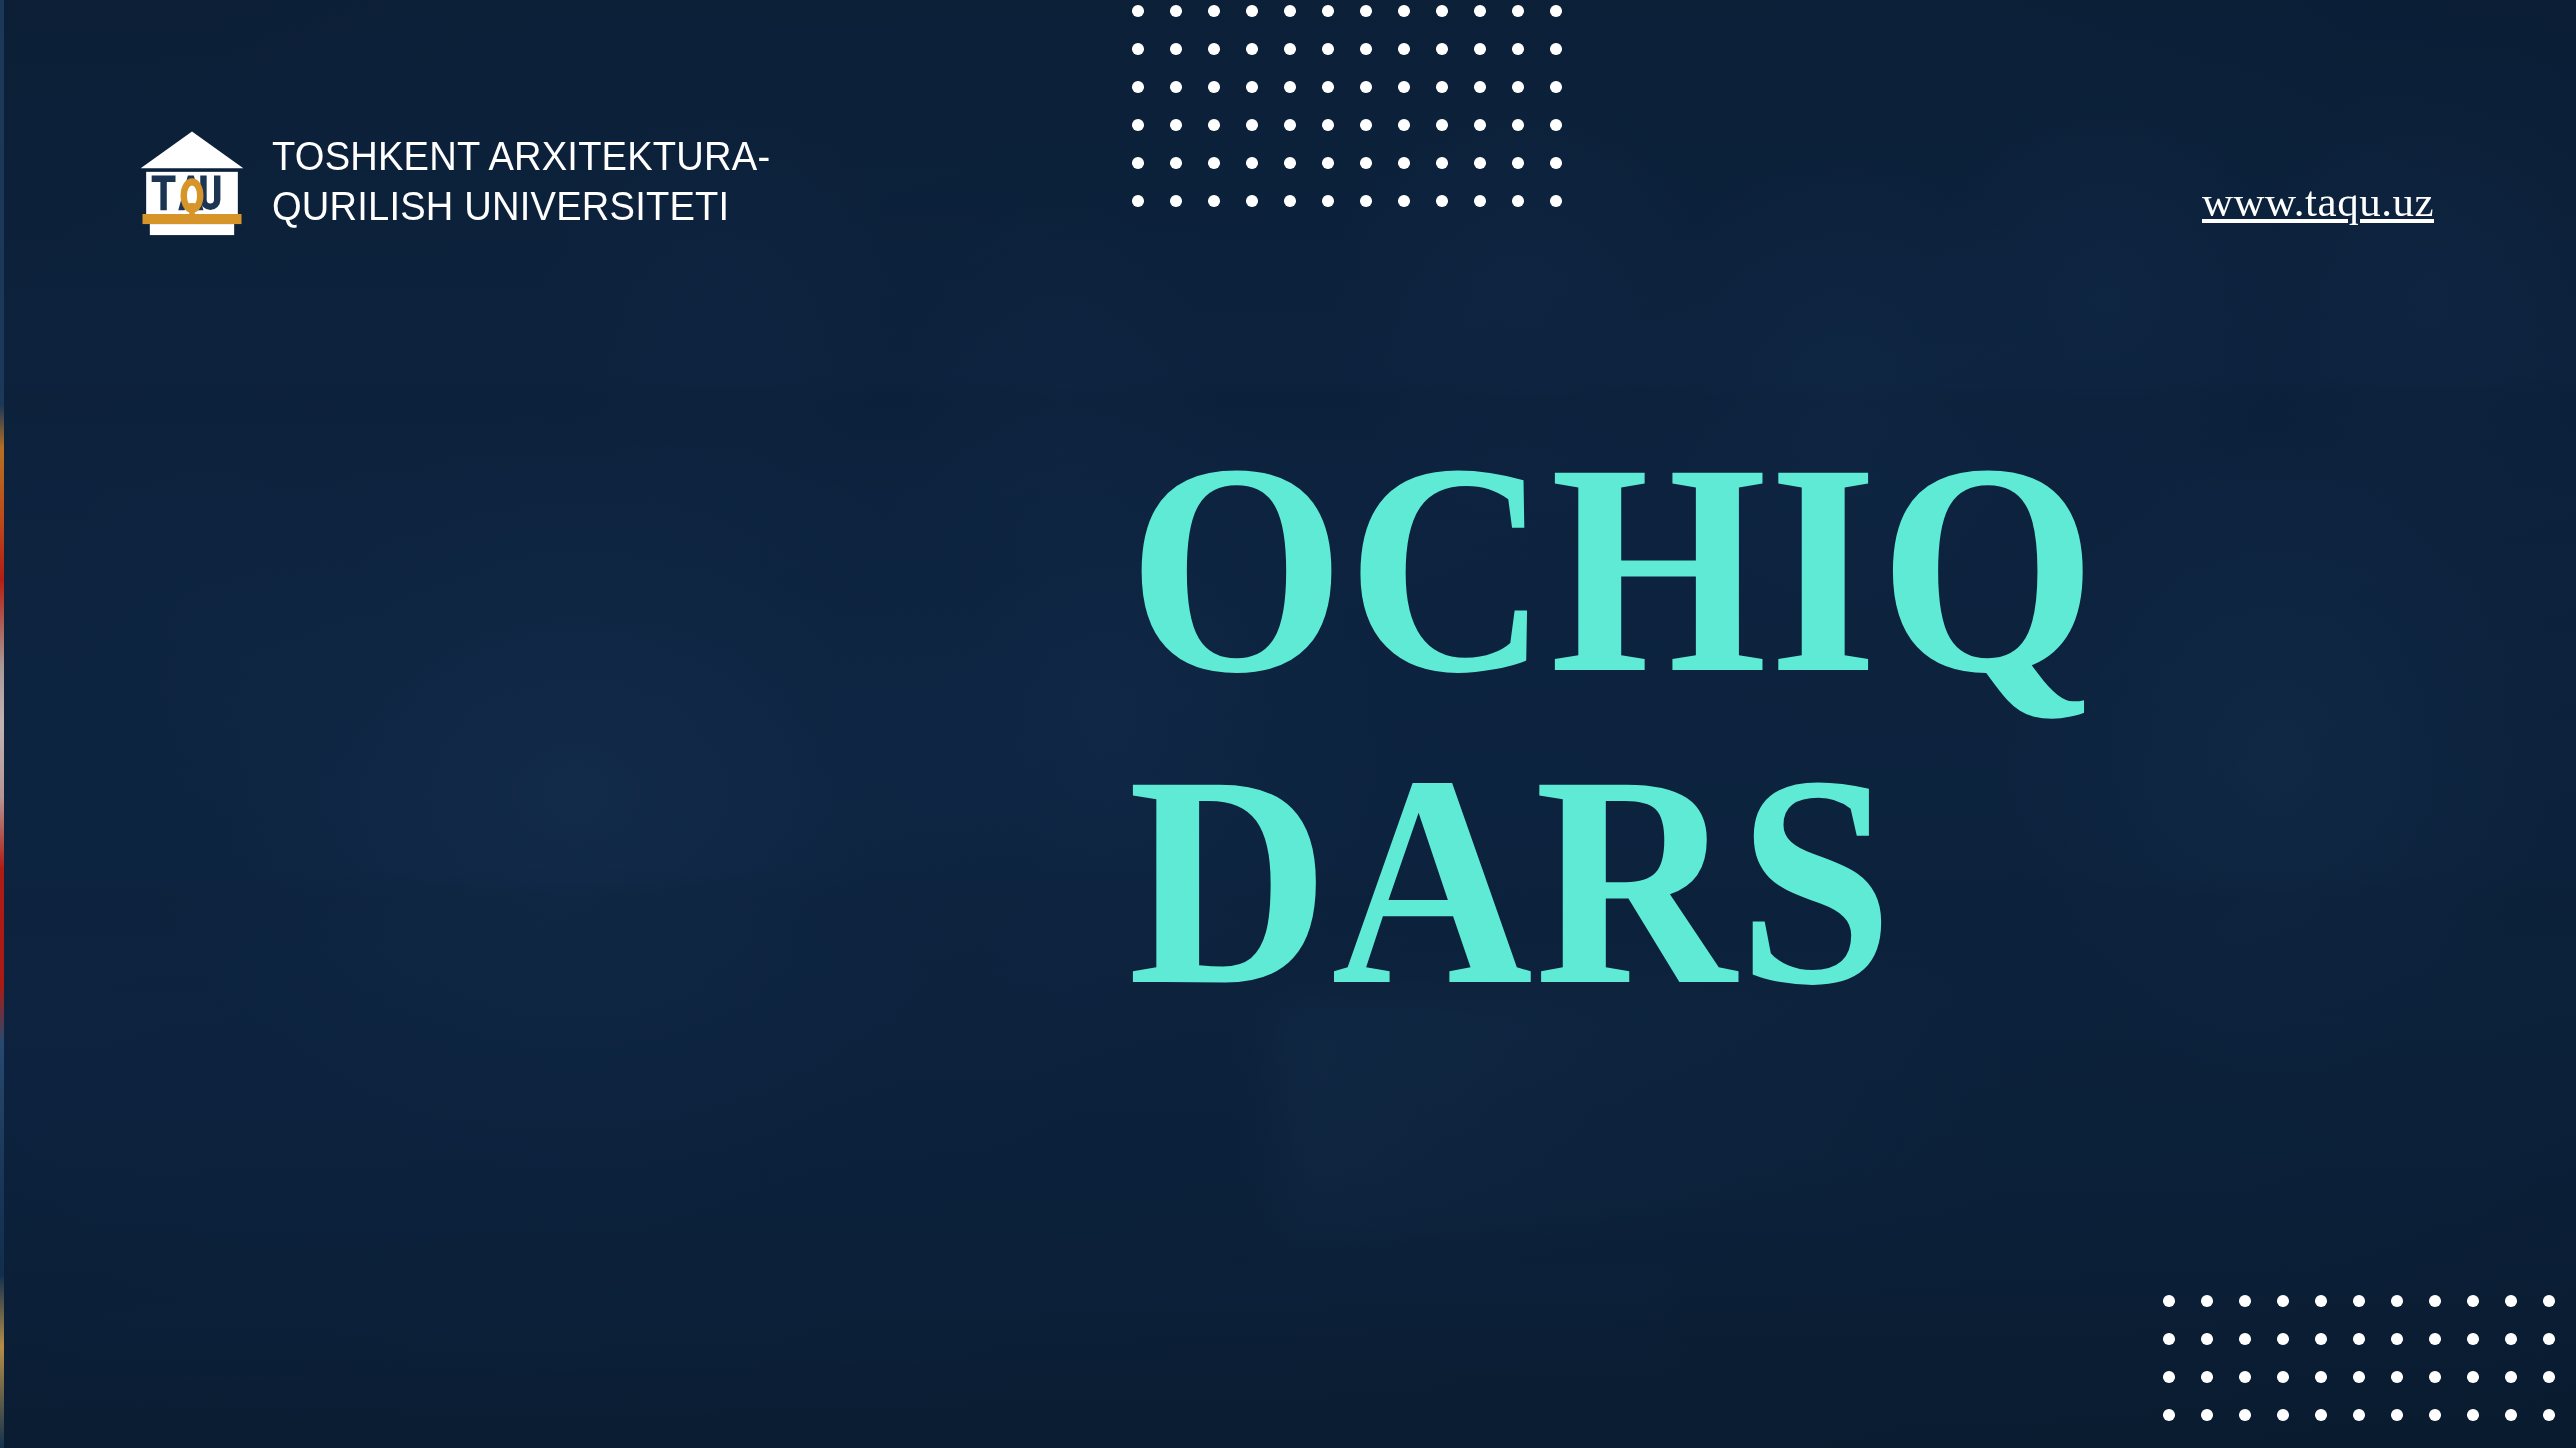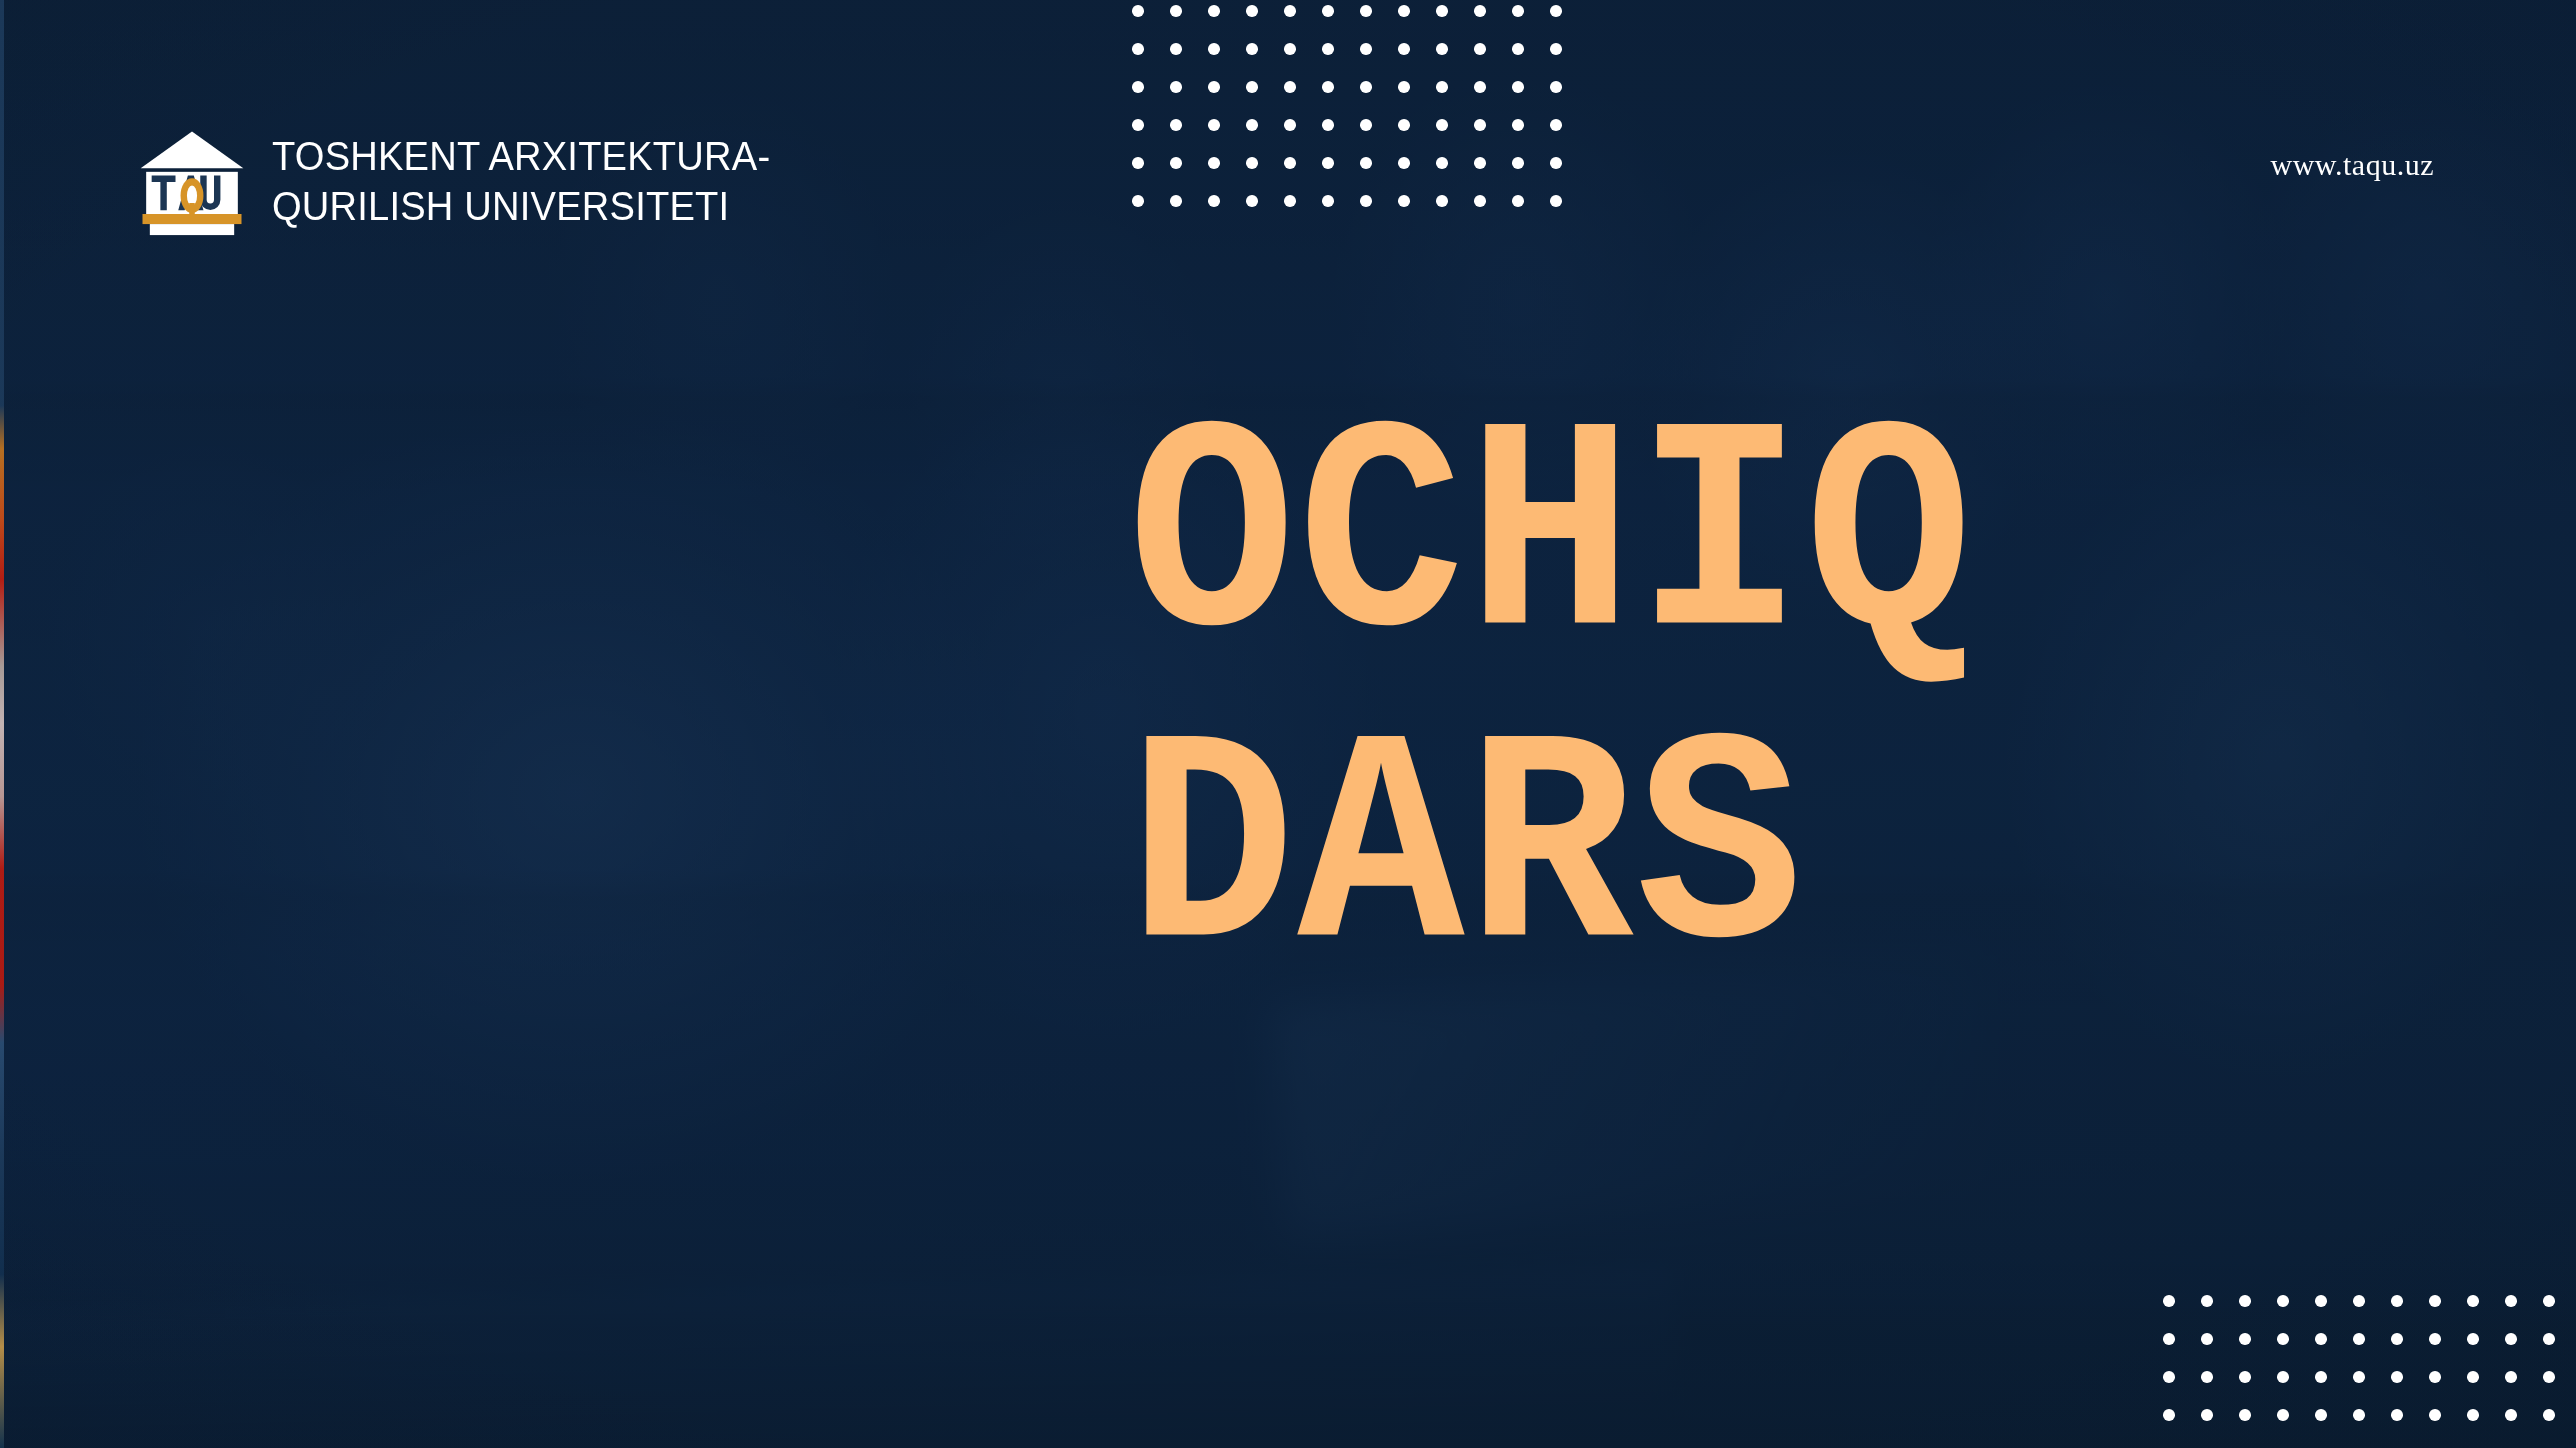--- a/index.html
+++ b/index.html
@@ -161,34 +161,35 @@
     line-height: 1.22;
     letter-spacing: 0.2px;
     white-space: pre-line;
     transform: scaleX(0.93);
     transform-origin: left center;
   }
 
   
   .site-url {
     position: absolute;
-    right: 142px; top: 148px;
+    right: 142px; top: 177px;
     color: #ffffff;
     font-family: "Liberation Serif", serif;
-    font-size: 30px;
+    font-size: 43px;
     font-weight: 400;
     letter-spacing: 0.5px;
+    text-decoration: underline;
   }
 
   
   .headline {
     position: absolute;
-    left: 1128px; top: 401px;
-    color: #fdba74;
-    font-family: Liberation Mono, monospace;
+    left: 1128px; top: 427px;
+    color: #5eead4;
+    font-family: Liberation Serif, serif;
     font-weight: 700;
     font-size: 279px;
     line-height: 0.94;
     letter-spacing: 1.8px;
   }
   .headline .line { display: block; transform: scaleY(1.08); transform-origin: left top; }
   .headline .line-2 { margin-top: 50px; }
 
   
   .cta {

